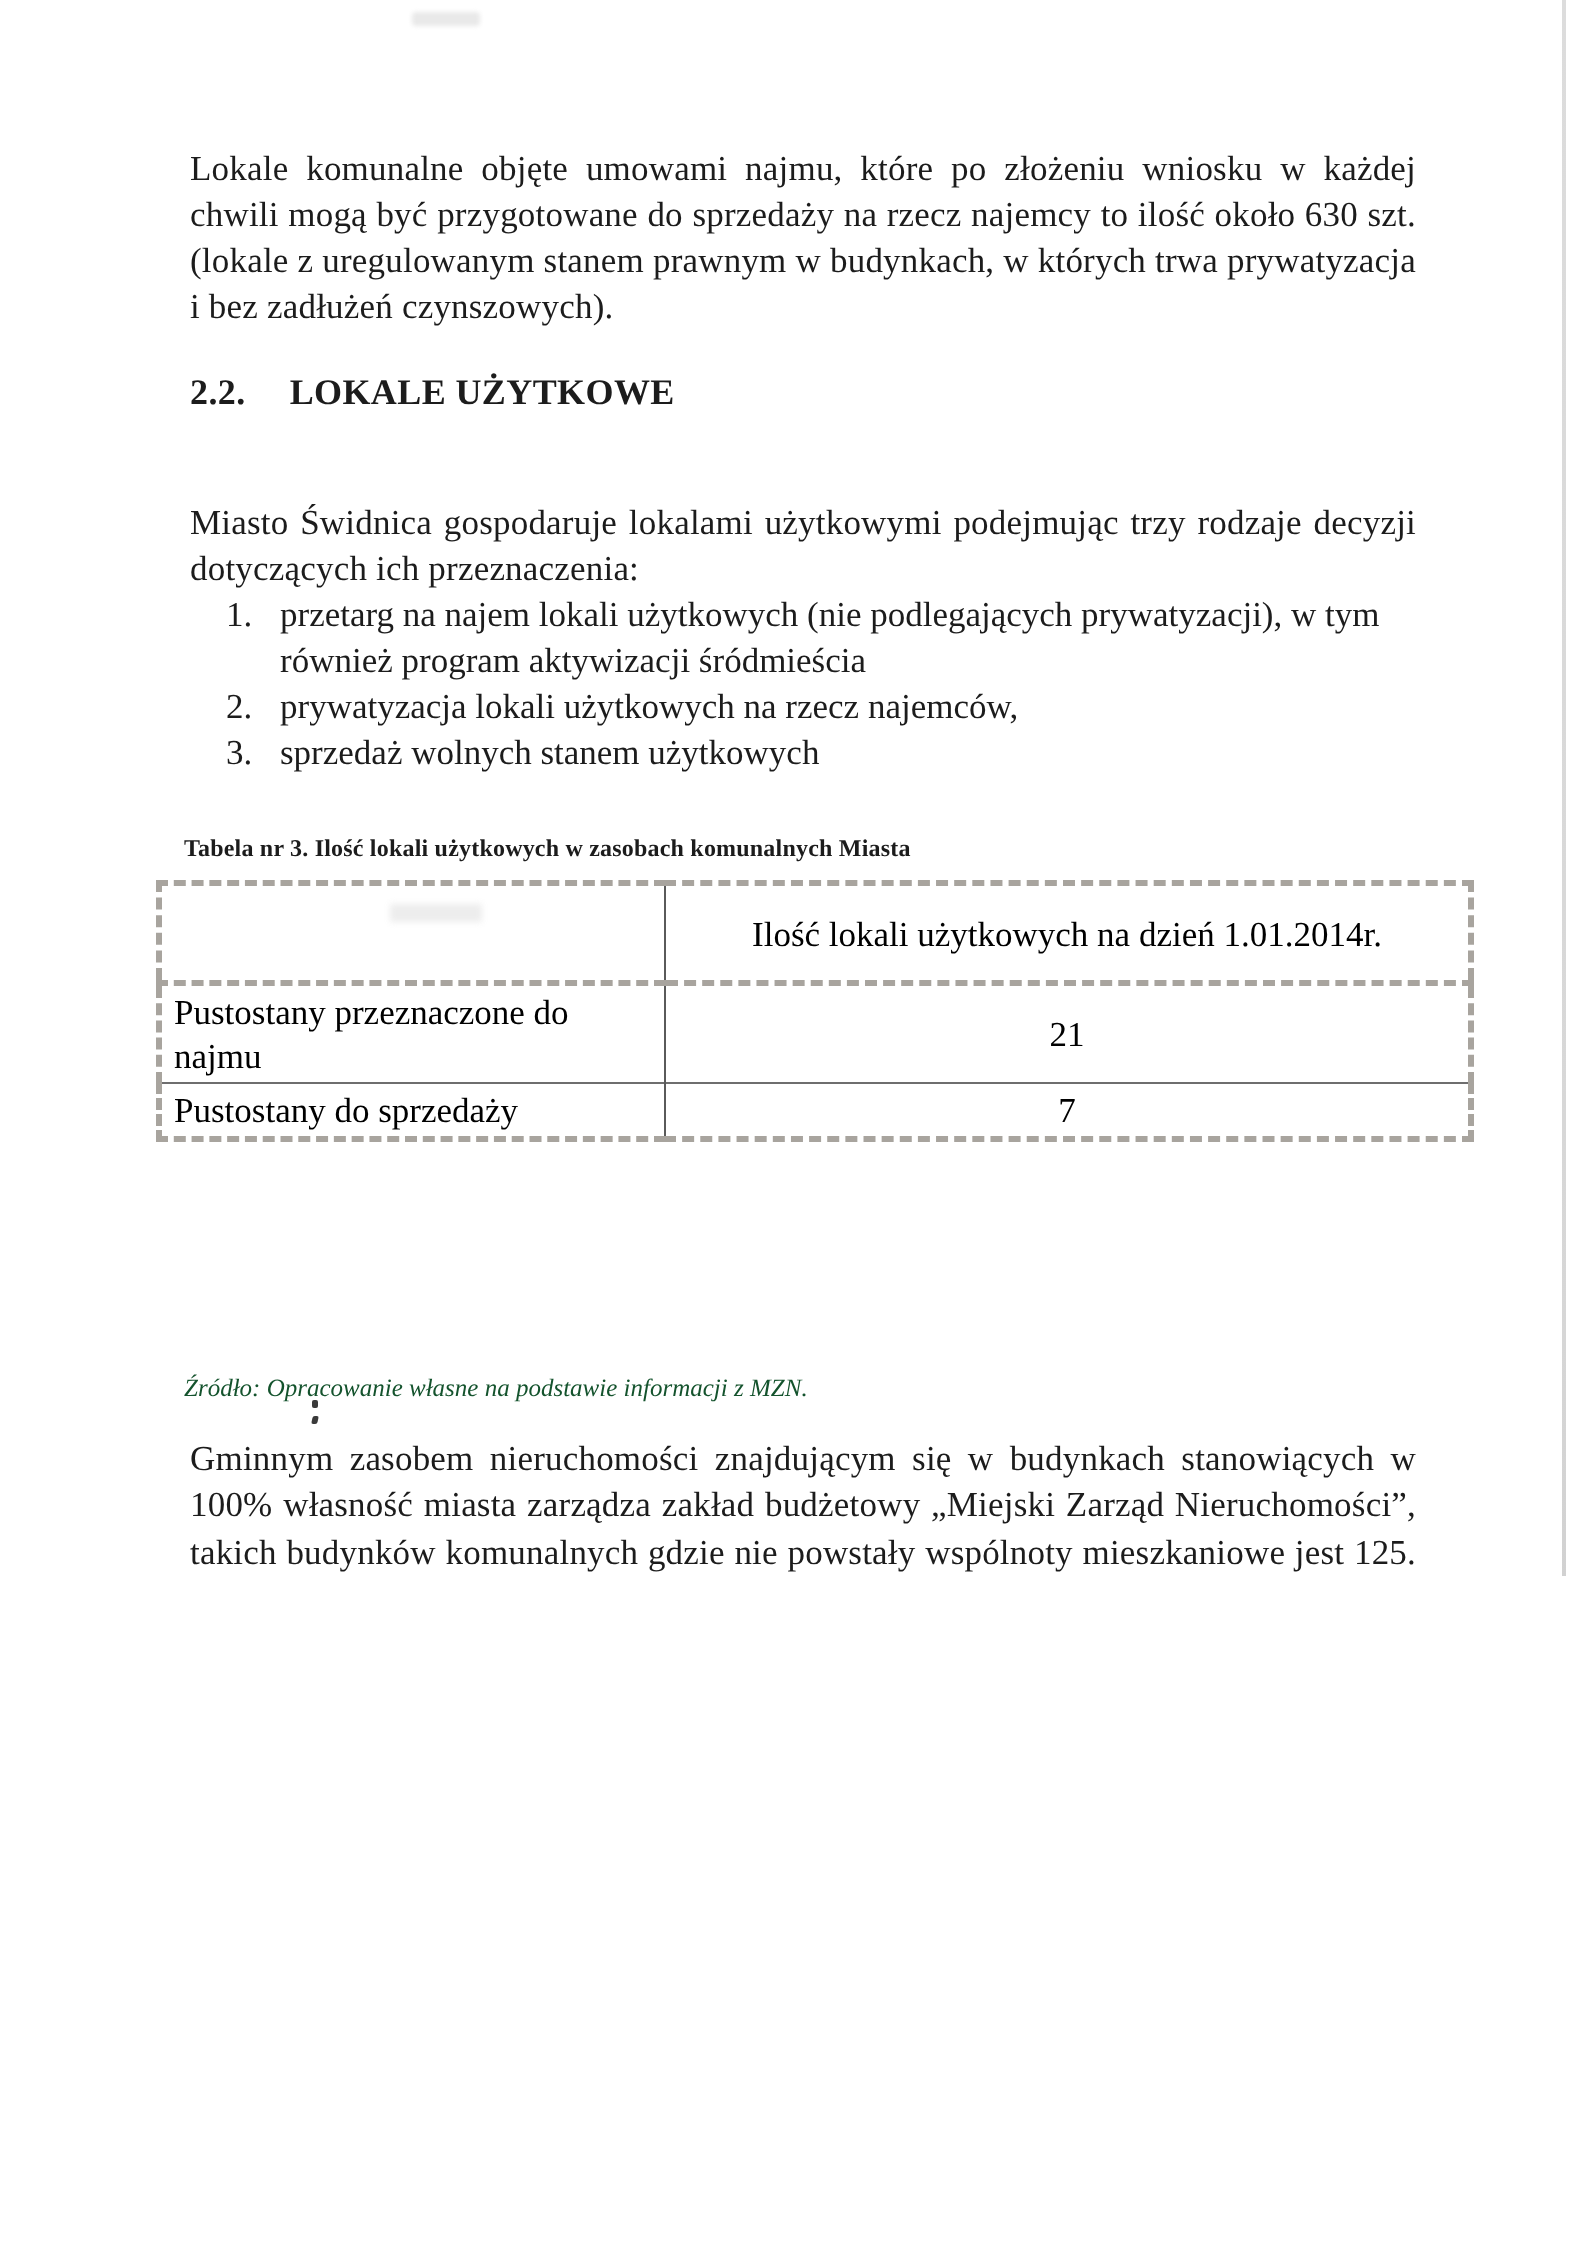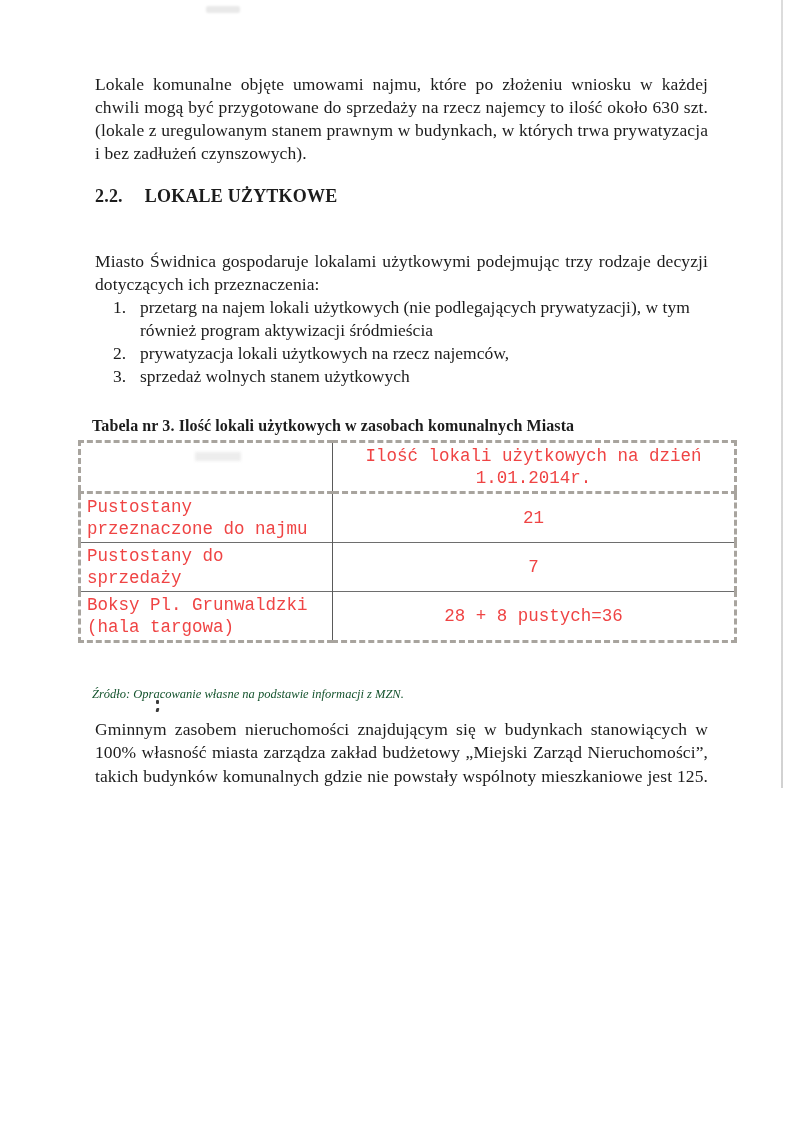--- a/index.html
+++ b/index.html
@@ -82,31 +82,30 @@
     position: absolute; left: 113px; top: 296px; width: 596px;
     font-size: 17.5px; line-height: 23px;
     list-style: none;
   }
   .num-list li { display: flex; }
   .num-list .li-num { width: 27px; flex: 0 0 27px; }
   .num-list .li-text { flex: 1; }
 
   .table-title {
     position: absolute; left: 92px; top: 417px;
-    font-size: 16px; font-weight: bold; letter-spacing: 0.1px;
+    font-size: 12px; font-weight: bold; letter-spacing: 0.1px;
   }
 
   
   .data-table {
     position: absolute; left: 78px; top: 440px;
     width: 659px;
     border-collapse: collapse; table-layout: fixed;
-    font-size: 17.5px; color: #ef4444;
+    font-size: 17.5px; color: #000000;
     border: 3px dashed #a8a49e;
-    font-family: Liberation Mono, monospace;
   }
   .data-table col.c1 { width: 253px; }
   .data-table td {
     padding: 2px 6px; vertical-align: middle;
     line-height: 22px;
   }
   .data-table td.label { border-right: 1.5px solid #5a5a5a; text-align: left; }
   .data-table td.value { text-align: center; }
   .data-table tr.hdr  { height: 50px; }
   .data-table tr.hdr td { border-bottom: 3px dashed #a8a49e; }
@@ -176,24 +175,20 @@
         <td class="value">Ilość lokali użytkowych na dzień 1.01.2014r.</td>
       </tr>
       <tr class="r2">
         <td class="label">Pustostany przeznaczone do najmu</td>
         <td class="value">21</td>
       </tr>
       <tr class="r3">
         <td class="label">Pustostany do sprzedaży</td>
         <td class="value">7</td>
       </tr>
-      <tr class="r4">
-        <td class="label">Boksy Pl. Grunwaldzki (hala targowa)</td>
-        <td class="value">28 + 8 pustych=36</td>
-      </tr>
     </tbody>
   </table>
   <div class="header-smudge"></div>
 
   <p class="source-note">Źródło: Opracowanie własne na podstawie informacji z MZN.</p>
 
   <p class="para p3">Gminnym zasobem nieruchomości znajdującym się w budynkach stanowiących w 100% własność miasta zarządza zakład budżetowy „Miejski Zarząd Nieruchomości”, takich budynków komunalnych gdzie nie powstały wspólnoty mieszkaniowe jest 125. Budynki w 100% sprywatyzowane są oddawane w zarząd innym zarządcom, gdyż MZN z mocy prawa nie może zarządzać takimi wspólnotami. Natomiast budynki częściowo sprywatyzowanych wspólnot mieszkaniowych zarządzane są przez MZN bądź prywatnych zarządców. Na dzień 1.01.2014 pod zarządem MZN było 289 wspólnot mieszkaniowych z udziałem mienia komunalnego oraz 188 zarządzanych przez prywatne podmioty.</p>
 
   <div class="page-number">9</div>
 

